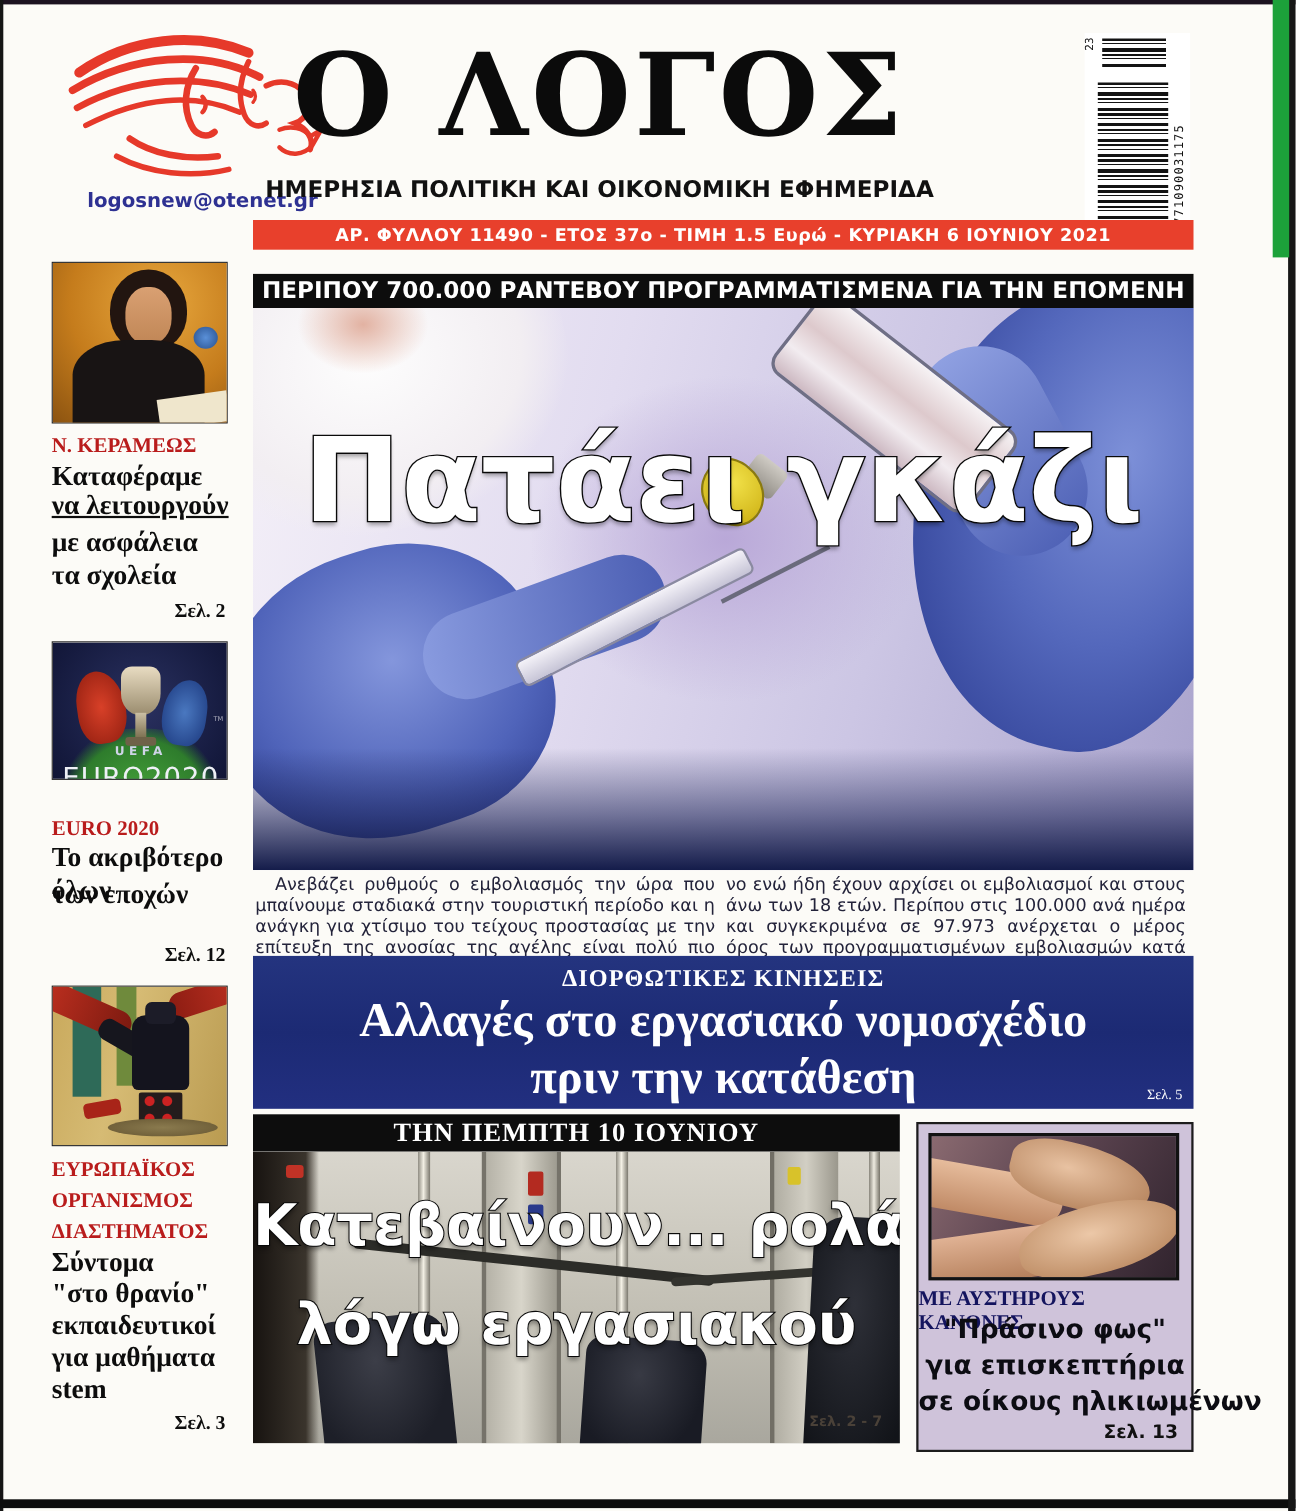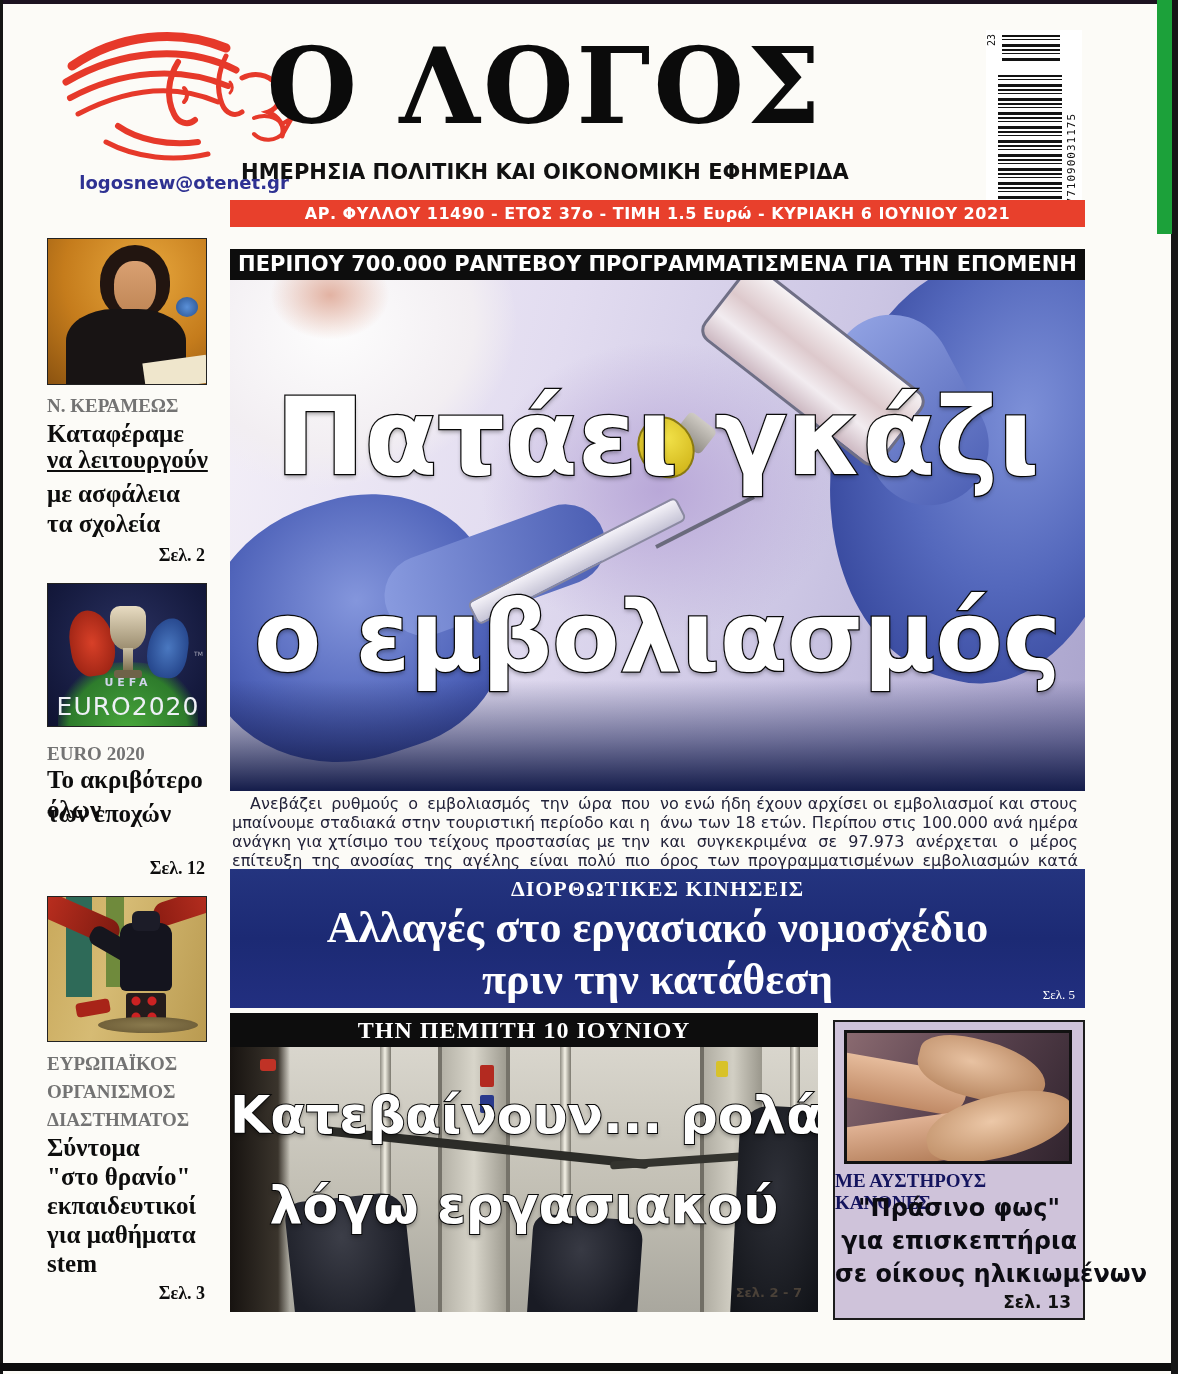--- a/index.html
+++ b/index.html
@@ -76,21 +76,21 @@
   .hands-photo{left:9px;top:8px;width:228px;height:134px;border:3px solid #121212;box-sizing:border-box;overflow:hidden;
                background:linear-gradient(120deg,#8a6a70 0%,#5c4450 45%,#31242e 100%);}
   .ebox-kicker{left:0;top:148px;width:100%;text-align:left;font-family:"Liberation Serif",serif;
                font-weight:bold;font-size:19px;color:#14145e;}
   .ebox-h{left:0;width:100%;text-align:center;font-weight:bold;font-size:24px;color:#0c0c12;white-space:nowrap;}
   .ebox-h1{top:172px;} .ebox-h2{top:205px;} .ebox-h3{top:238px;}
   .ebox-pref{right:12px;top:270px;font-weight:bold;font-size:17px;color:#111;text-align:center;}
 
   
   .sb-photo{left:47px;width:160px;border:1px solid #222;box-sizing:border-box;overflow:hidden;}
-  .sb-label{left:47px;width:160px;font-family:"Liberation Serif",serif;font-weight:bold;font-size:19px;color:#737373;line-height:28px;}
+  .sb-label{left:47px;width:160px;font-family:"Liberation Serif",serif;font-weight:bold;font-size:19px;color:#b91c1c;line-height:28px;}
   .sb-line{left:47px;width:170px;font-family:"Liberation Serif",serif;font-weight:bold;font-size:25px;color:#0d0d0d;white-space:nowrap;}
   .sb-pref{left:47px;width:158px;text-align:right;font-family:"Liberation Serif",serif;font-weight:bold;font-size:18px;color:#0d0d0d;}
 
   
   .shape{position:absolute;}
 </style>
 </head>
 <body>
 
 <div id="page">
@@ -142,21 +142,20 @@
     <div class="shape" style="left:620px;top:30px;width:120px;height:200px;background:linear-gradient(165deg,#93a4e4,#4c5fb4);border-radius:60px;transform:rotate(-28deg);"></div>
     <div class="shape" style="left:-30px;top:220px;width:300px;height:260px;background:radial-gradient(ellipse at 55% 40%,#8496dc 0%,#5064ba 55%,#33449a 85%);border-radius:50% 45% 40% 50%;transform:rotate(-18deg);"></div>
     <div class="shape" style="left:150px;top:250px;width:230px;height:80px;background:linear-gradient(100deg,#8a9ce0,#4a5db2);border-radius:45px;transform:rotate(-20deg);"></div>
     <div class="shape" style="left:230px;top:268px;width:230px;height:22px;background:linear-gradient(180deg,#f4f2f8,#c6c4d6);border:2px solid #8a8aa0;border-radius:6px;transform:rotate(-27deg);"></div>
     <div class="shape" style="left:420px;top:240px;width:110px;height:4px;background:#6a6a7c;transform:rotate(-27deg);"></div>
     <div class="shape" style="left:470px;top:40px;width:220px;height:86px;background:linear-gradient(180deg,#f6f2f4 0%,#ddc9cc 40%,#f2ecf0 70%,#cdb9c2 100%);border:3px solid #6f6f85;border-radius:14px;transform:rotate(38deg);"></div>
     <div class="shape" style="left:448px;top:138px;width:34px;height:30px;background:linear-gradient(180deg,#cfcbc4,#8f8b84);border-radius:5px;transform:rotate(38deg);"></div>
     <div class="shape" style="left:405px;top:140px;width:58px;height:52px;background:radial-gradient(ellipse at 40% 35%,#f2e24a,#d3b81c 75%);border:2px solid #8a7a10;border-radius:40% 55% 45% 55%;transform:rotate(38deg);"></div>
     <div class="shape" style="left:0;top:400px;width:855px;height:111px;background:linear-gradient(180deg,rgba(26,34,84,0) 0%,rgba(26,34,84,.55) 55%,#141c4a 100%);"></div>
     <div class="abs outline-head lead-h1">Πατάει γκάζι</div>
-    <div class="abs outline-head lead-h2">ο εμβολιασμός</div>
   </div>
 
   <div class="abs lead-body">
     <p class="lead-col col1" style="margin:0;text-indent:18px;">Ανεβάζει ρυθμούς ο εμβολιασμός την ώρα που μπαίνουμε σταδιακά στην τουριστική περίοδο και η ανάγκη για χτίσιμο του τείχους προστασίας με την επίτευξη της ανοσίας της αγέλης είναι πολύ πιο επιτακτική. Παρά τους ενδοιασμούς που κάποιοι εκφράζουν το ενδιαφέρον παραμένει έντο-</p>
     <p class="lead-col col2" style="margin:0;"><span>νο ενώ ήδη έχουν αρχίσει οι εμβολιασμοί και στους άνω των 18 ετών. Περίπου στις 100.000 ανά ημέρα και συγκεκριμένα σε 97.973 ανέρχεται ο μέρος όρος των προγραμματισμένων εμβολιασμών κατά της Covid-19 για την εβδομάδα που διανύουμε από την 31η Μαΐου έως και την 6η Ιουνίου.</span> <span class="lead-pref">Σελ. 4</span></p>
   </div>
 
   <div class="abs labor">
     <div class="abs labor-kicker">ΔΙΟΡΘΩΤΙΚΕΣ ΚΙΝΗΣΕΙΣ</div>
     <div class="abs labor-h1">Αλλαγές στο εργασιακό νομοσχέδιο</div>
@@ -208,21 +207,21 @@
     <div class="shape" style="left:128px;top:58px;width:22px;height:20px;background:radial-gradient(circle,#5a90d8,#27508e);border-radius:50%;"></div>
     <div class="shape" style="left:96px;top:120px;width:64px;height:28px;background:#efe6cc;transform:rotate(-8deg);"></div>
   </div>
   <div class="abs sb-label" style="top:392px;">Ν. ΚΕΡΑΜΕΩΣ</div>
   <div class="abs sb-line" style="top:420px;">Καταφέραμε</div>
   <div class="abs sb-line" style="top:446px;text-decoration:underline;">να λειτουργούν</div>
   <div class="abs sb-line" style="top:480px;">με ασφάλεια</div>
   <div class="abs sb-line" style="top:510px;">τα σχολεία</div>
   <div class="abs sb-pref" style="top:545px;">Σελ. 2</div>
 
-  <div class="abs sb-photo" style="top:583px;height:144px;">
+  <div class="abs sb-photo" style="top:583px;height:126px;">
     <div class="shape" style="left:0;top:0;width:160px;height:144px;background:radial-gradient(circle at 50% 40%,#2a3160 0%,#151a3e 70%,#0e1230 100%);"></div>
     <div class="shape" style="left:10px;top:78px;width:140px;height:70px;background:radial-gradient(ellipse at 50% 100%,#49a83c 0%,#2e7c2c 60%,rgba(20,60,20,0) 75%);border-radius:50% 50% 0 0;"></div>
     <div class="shape" style="left:22px;top:26px;width:44px;height:66px;background:radial-gradient(ellipse,#d84028,#9e2414 80%);border-radius:45% 55% 40% 40%;transform:rotate(-8deg);"></div>
     <div class="shape" style="left:100px;top:34px;width:40px;height:60px;background:radial-gradient(ellipse,#4a78c0,#24448a 80%);border-radius:55% 45% 40% 40%;transform:rotate(8deg);"></div>
     <div class="shape" style="left:62px;top:22px;width:36px;height:44px;background:linear-gradient(180deg,#e8dcc2,#9a8c6e);border-radius:10px 10px 45% 45%;"></div>
     <div class="shape" style="left:75px;top:64px;width:10px;height:22px;background:linear-gradient(180deg,#cabfa4,#807354);"></div>
     <div class="shape" style="left:66px;top:86px;width:28px;height:8px;background:#6e6248;border-radius:3px;"></div>
     <div class="shape" style="left:0;top:92px;width:160px;text-align:center;color:#cfd4e8;font-size:11px;font-weight:bold;letter-spacing:4px;">UEFA</div>
     <div class="shape" style="left:0;top:108px;width:160px;text-align:center;color:#eef0f6;font-size:25px;font-weight:normal;letter-spacing:1px;">EURO2020</div>
     <div class="shape" style="left:146px;top:66px;color:#aab;font-size:6px;">TM</div>

